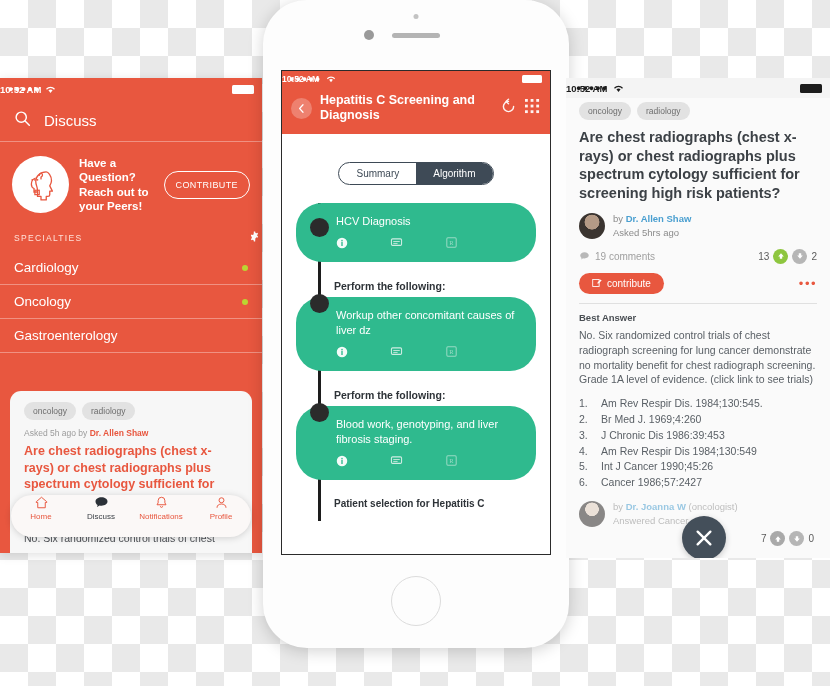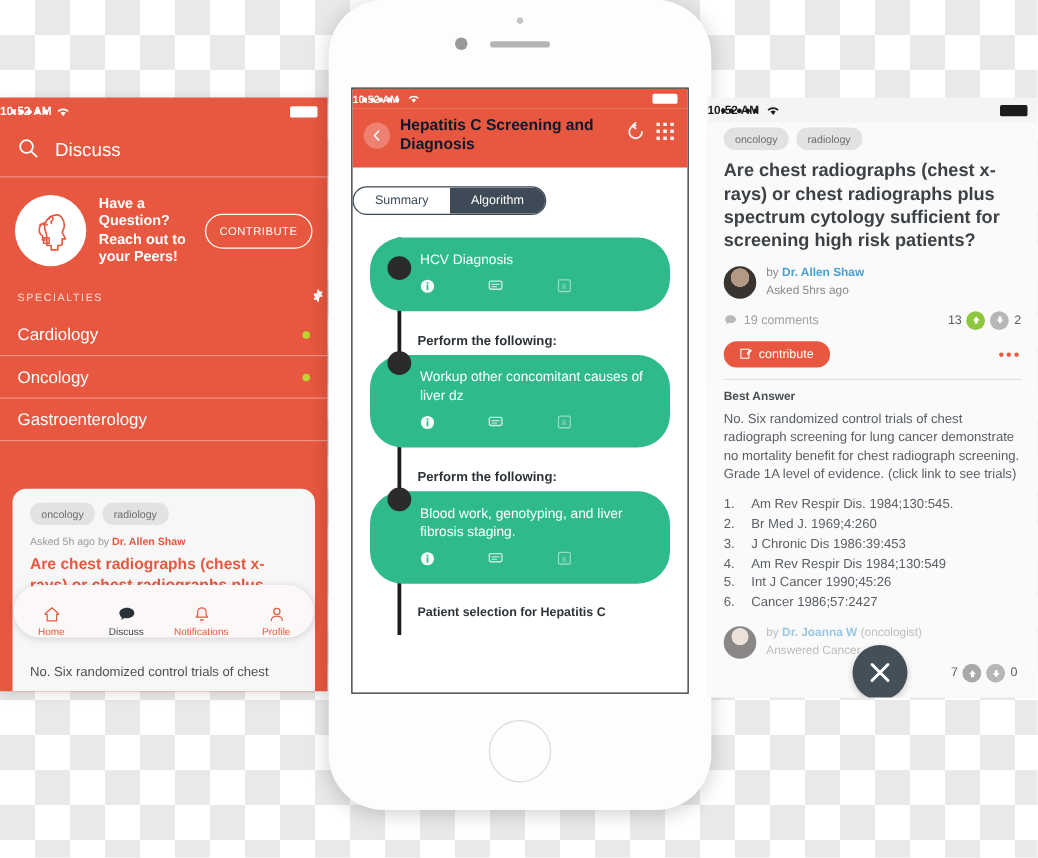--- a/index.html
+++ b/index.html
@@ -50,22 +50,22 @@
   .lp-card{position:absolute;left:10px;right:10px;top:313px;bottom:0;background:#f7f7f7;
     border-radius:11px 11px 0 0;padding:11px 14px 0 14px;box-sizing:border-box;overflow:hidden;}
   .tagrow{display:flex;gap:6px;margin-bottom:8px;}
   .tag{background:#e2e2e2;color:#6d6d6d;font-size:8.5px;border-radius:10px;padding:4px 9px;}
   .asked{font-size:8.5px;color:#9b9b9b;margin-bottom:5px;}
   .asked b{color:#E8573F;}
   .lp-qtitle{color:#E8573F;font-weight:bold;font-size:12.5px;line-height:1.32;}
   .lp-answer{font-size:10.5px;color:#4d5055;line-height:1.35;margin-top:22px;}
 
   
-  .tabbar{position:absolute;left:11px;right:11px;bottom:43px;height:42px;background:#fbf8f7;
-    border-radius:24px;display:flex;align-items:flex-end;box-shadow:0 1px 7px rgba(0,0,0,.16);}
+  .tabbar{position:absolute;left:11px;right:11px;bottom:16px;height:42px;background:#fbf8f7;
+    border-radius:24px;display:flex;align-items:flex-start;box-shadow:0 1px 7px rgba(0,0,0,.16);}
   .tabitem{flex:1;display:flex;flex-direction:column;align-items:center;gap:2px;color:#E8573F;}
   .tabitem .tl{font-size:8px;}
   .tabitem.active{color:#3a3f45;}
 
   
   .center-phone{position:absolute;left:263px;top:0;width:306px;height:648px;
     background:#fdfdfd;border-radius:44px;box-shadow:0 3px 16px rgba(0,0,0,.18);}
   .cam-dot{position:absolute;left:50%;transform:translateX(-50%);top:14px;width:5px;height:5px;
     border-radius:50%;background:#c3c3c3;}
   .speaker{position:absolute;left:50%;transform:translateX(-50%);top:33px;width:48px;height:5px;
@@ -75,23 +75,23 @@
     border-radius:50%;border:1.6px solid #dcdcdc;}
   .screen{position:absolute;left:18px;top:70px;width:270px;height:485px;background:#fff;overflow:hidden;
     border:1px solid #2b2b2b;box-sizing:border-box;}
   .cp-status{height:16px;background:#E8573F;color:#fff;font-size:8px;position:relative;
     display:flex;align-items:center;padding:0 7px;}
   .cp-status .lp-time{font-size:8.5px;}
   .cp-status .batt{top:4px;width:20px;height:8px;}
   .cp-header{background:#E8573F;display:flex;align-items:center;padding:6px 10px 10px 9px;gap:8px;}
   .back-circle{width:21px;height:21px;border-radius:50%;background:rgba(255,255,255,.25);
     display:flex;align-items:center;justify-content:center;flex:0 0 21px;}
-  .cp-title{color:#0f172a;font-size:12.5px;font-weight:bold;line-height:1.22;flex:1;}
+  .cp-title{color:#ffffff;font-size:12.5px;font-weight:bold;line-height:1.22;flex:1;}
   .hdr-ico{color:#fff;opacity:.93;}
-  .seg-wrap{display:flex;justify-content:flex-start;padding:15px 0 8px 0;}
+  .seg-wrap{display:flex;justify-content:center;padding:28px 0 8px 0;}
   .seg{display:flex;border:1.4px solid #3E4A56;border-radius:16px;overflow:hidden;background:#fff;}
   .seg div{font-size:10px;padding:5px 17px;color:#3E4A56;}
   .seg div.on{background:#3E4A56;color:#fff;}
   .flow{position:relative;padding-bottom:12px;}
   .spine{position:absolute;left:36px;top:0;bottom:0;width:2.5px;background:#1d1d1d;}
   .step{position:relative;margin:0 0 18px 0;}
   .step .caption{font-size:10.5px;color:#2e3338;font-weight:bold;margin:0 0 5px 52px;}
   .knob{position:absolute;left:28px;width:19px;height:19px;border-radius:50%;background:#2b2b2b;z-index:3;}
   .bubble{margin-left:14px;margin-right:14px;background:#2FBA8E;border-radius:26px;
     padding:11px 16px 9px 40px;color:#fff;position:relative;}

